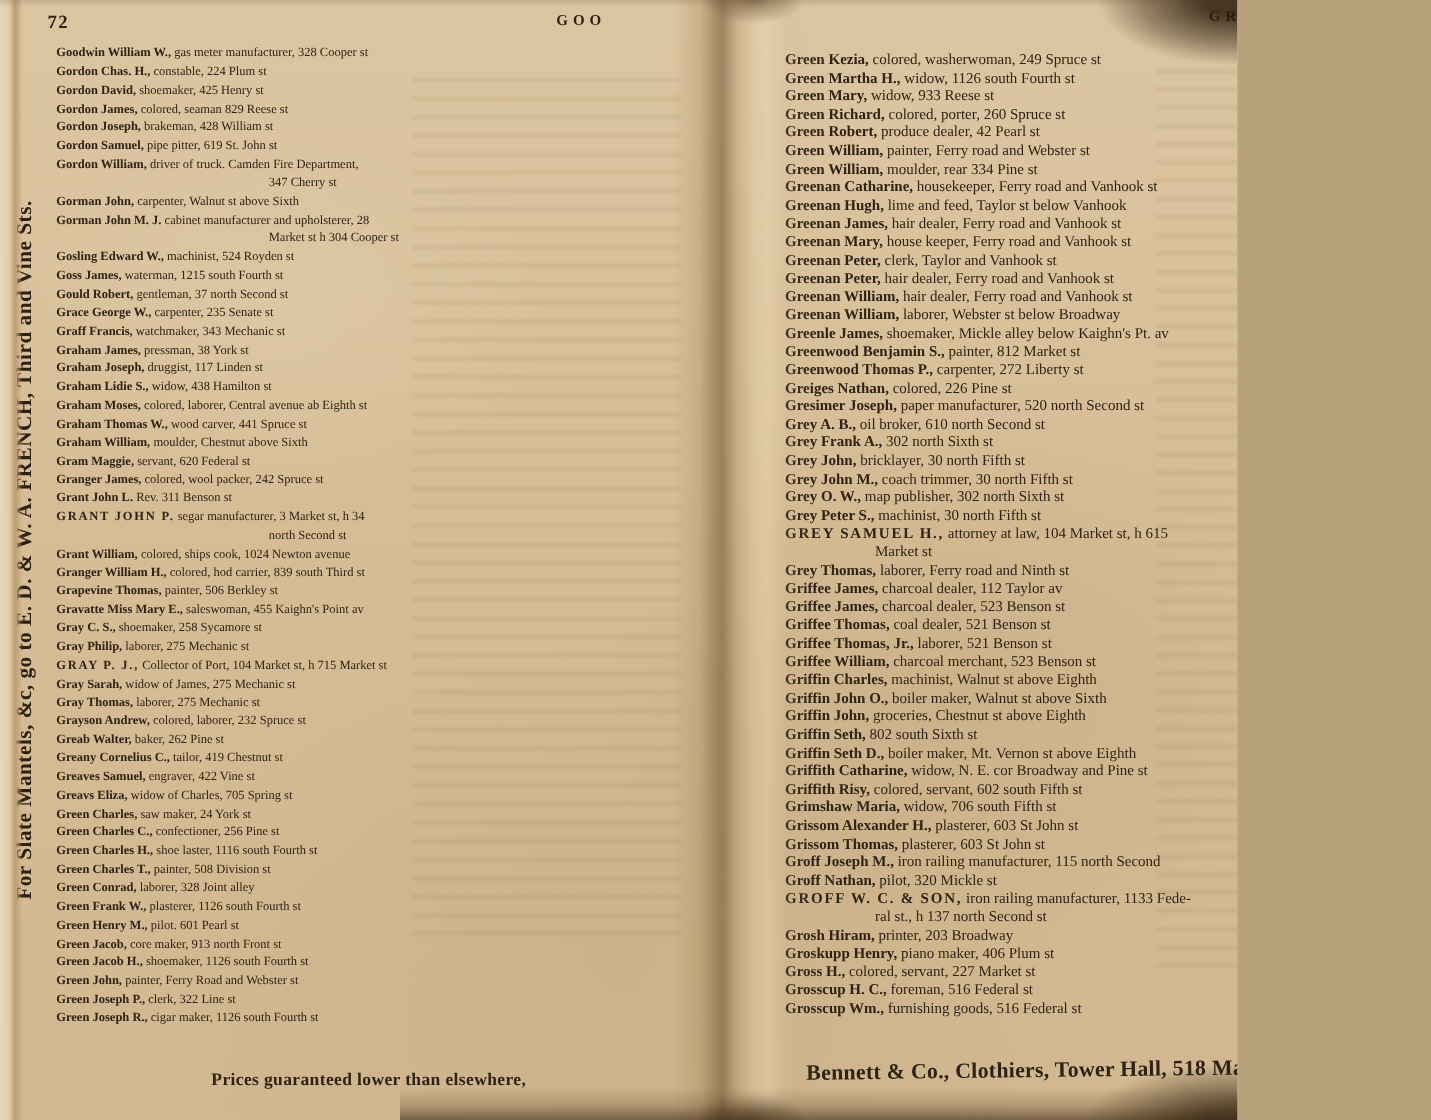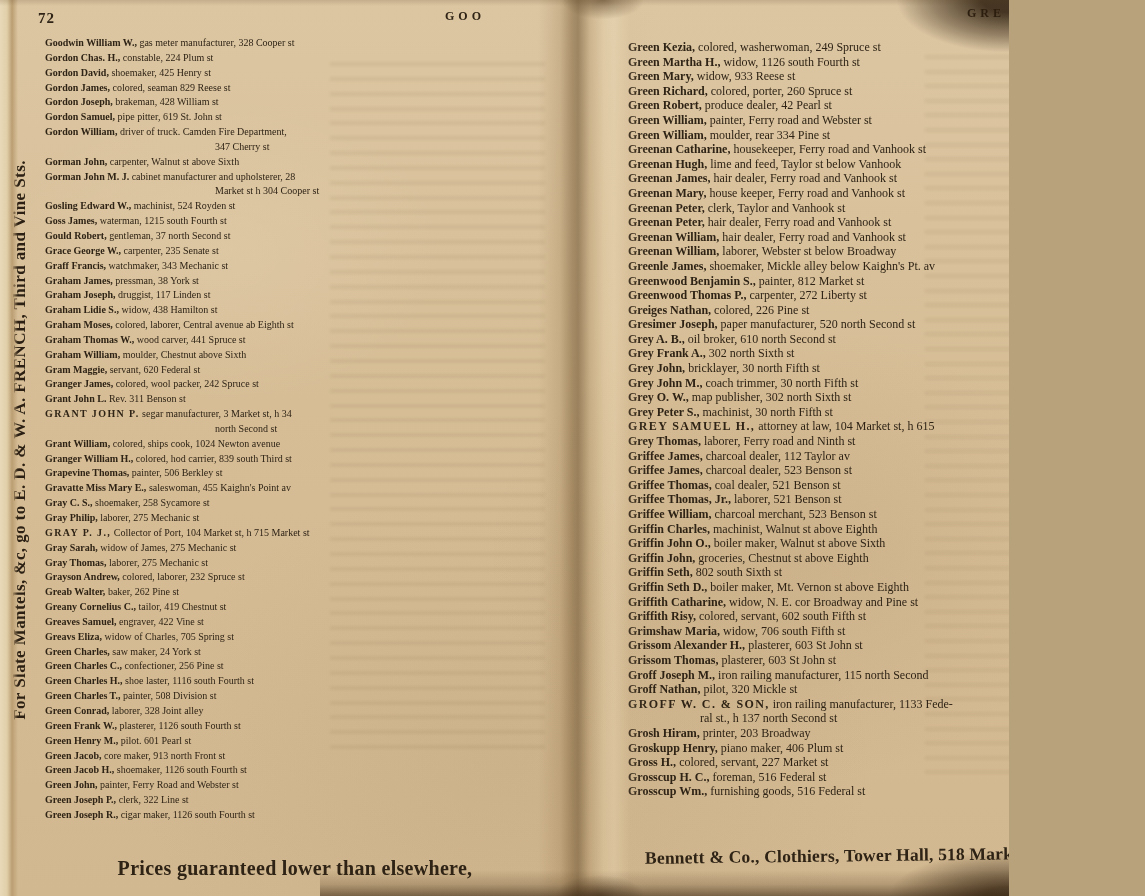--- a/index.html
+++ b/index.html
@@ -5,21 +5,20 @@
   html,body{margin:0;padding:0;background:#b7a27c;}
   .scan{
     position:relative;width:990px;height:896px;overflow:hidden;
     font-family:"Liberation Serif","DejaVu Serif",serif;
     background:
       radial-gradient(ellipse 320px 220px at 22% 28%, rgba(255,246,222,.12), transparent 70%),
       radial-gradient(ellipse 420px 320px at 78% 62%, rgba(125,95,55,.10), transparent 72%),
       radial-gradient(ellipse 500px 380px at 50% 85%, rgba(120,92,52,.08), transparent 75%),
       linear-gradient(180deg,#dcc6a2 0%,#d6bd96 45%,#d2b890 100%);
     color:#2e2315;
-    padding-left:19px;
   }
   
   .edge-left{position:absolute;left:0;top:0;width:18px;height:100%;
     background:linear-gradient(90deg,#ead9b8 0,#e0cfa9 7px,#bb9e72 12px,rgba(215,192,156,0) 18px);}
   
   .gutter{position:absolute;left:538px;top:0;width:115px;height:100%;
     background:linear-gradient(90deg,
       rgba(137,106,62,0) 0px,
       rgba(137,106,62,.22) 22px,
       rgba(108,80,42,.45) 34px,
@@ -54,21 +53,21 @@
 
   .entries{position:absolute;white-space:nowrap;}
   .page.left  .entries{left:30px;top:36px;width:510px;font-size:10px;line-height:14.85px;}
   .page.right .entries{left:53px;top:40px;width:490px;font-size:12px;line-height:14.6px;}
   .entry .nm{font-weight:700;}
   .entry.caps .nm{letter-spacing:1.4px;}
   .page.left  .cont{margin-left:170px;}
   .page.right .cont{margin-left:72px;}
 
   .footer{position:absolute;font-weight:700;}
-  .page.left .footer{top:857px;left:20px;width:520px;text-align:center;font-size:20px;letter-spacing:.3px;}
+  .page.left .footer{top:857px;left:20px;width:520px;text-align:center;font-size:14px;letter-spacing:.3px;}
   .page.right .footer{top:845px;left:70px;width:470px;font-size:17.5px;transform:rotate(-.7deg);letter-spacing:.2px;}
   .signature{position:absolute;left:461px;top:870px;font-size:12px;font-weight:700;}
 
   
   .sidebar-left{position:absolute;left:-328px;top:428px;width:700px;height:24px;
     transform:rotate(-90deg);text-align:center;font-weight:700;font-size:17px;
     letter-spacing:.4px;white-space:nowrap;color:#2b2013;}
   .sidebar-right{position:absolute;left:710px;top:448px;width:820px;height:34px;
     transform:rotate(90deg);display:flex;align-items:center;justify-content:flex-start;
     white-space:nowrap;color:#2b2013;}
@@ -177,20 +176,21 @@
         <div class="entry"><span class="nm">Greenwood Thomas P.,</span><span> carpenter, 272 Liberty st</span></div>
         <div class="entry"><span class="nm">Greiges Nathan,</span><span> colored, 226 Pine st</span></div>
         <div class="entry"><span class="nm">Gresimer Joseph,</span><span> paper manufacturer, 520 north Second st</span></div>
         <div class="entry"><span class="nm">Grey A. B.,</span><span> oil broker, 610 north Second st</span></div>
         <div class="entry"><span class="nm">Grey Frank A.,</span><span> 302 north Sixth st</span></div>
         <div class="entry"><span class="nm">Grey John,</span><span> bricklayer, 30 north Fifth st</span></div>
         <div class="entry"><span class="nm">Grey John M.,</span><span> coach trimmer, 30 north Fifth st</span></div>
         <div class="entry"><span class="nm">Grey O. W.,</span><span> map publisher, 302 north Sixth st</span></div>
         <div class="entry"><span class="nm">Grey Peter S.,</span><span> machinist, 30 north Fifth st</span></div>
         <div class="entry caps"><span class="nm">GREY SAMUEL H.,</span><span> attorney at law, 104 Market st, h 615</span></div>
+        <div class="cont">Market st</div>
         <div class="entry"><span class="nm">Grey Thomas,</span><span> laborer, Ferry road and Ninth st</span></div>
         <div class="entry"><span class="nm">Griffee James,</span><span> charcoal dealer, 112 Taylor av</span></div>
         <div class="entry"><span class="nm">Griffee James,</span><span> charcoal dealer, 523 Benson st</span></div>
         <div class="entry"><span class="nm">Griffee Thomas,</span><span> coal dealer, 521 Benson st</span></div>
         <div class="entry"><span class="nm">Griffee Thomas, Jr.,</span><span> laborer, 521 Benson st</span></div>
         <div class="entry"><span class="nm">Griffee William,</span><span> charcoal merchant, 523 Benson st</span></div>
         <div class="entry"><span class="nm">Griffin Charles,</span><span> machinist, Walnut st above Eighth</span></div>
         <div class="entry"><span class="nm">Griffin John O.,</span><span> boiler maker, Walnut st above Sixth</span></div>
         <div class="entry"><span class="nm">Griffin John,</span><span> groceries, Chestnut st above Eighth</span></div>
         <div class="entry"><span class="nm">Griffin Seth,</span><span> 802 south Sixth st</span></div>

